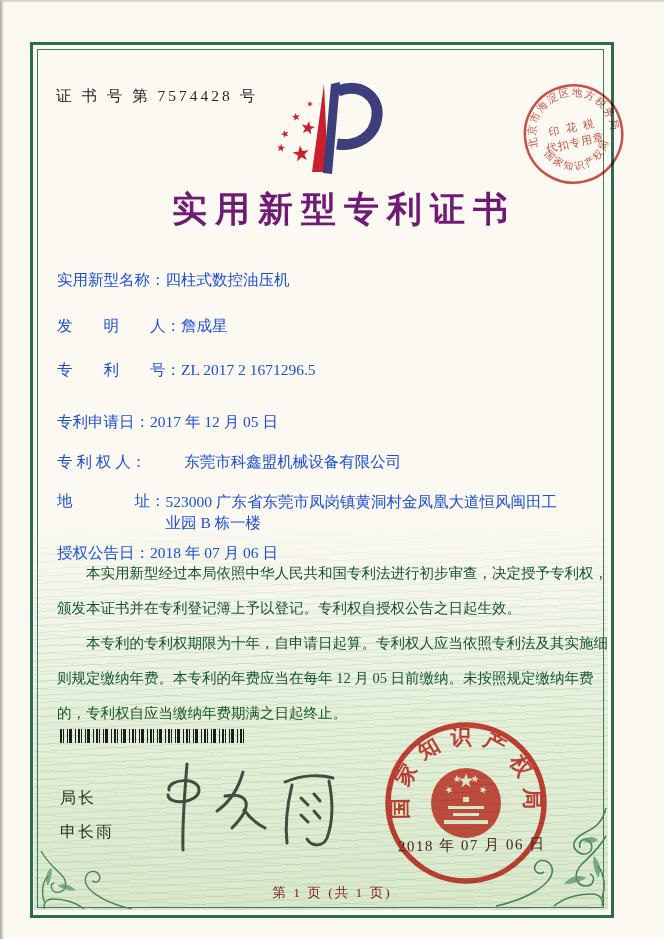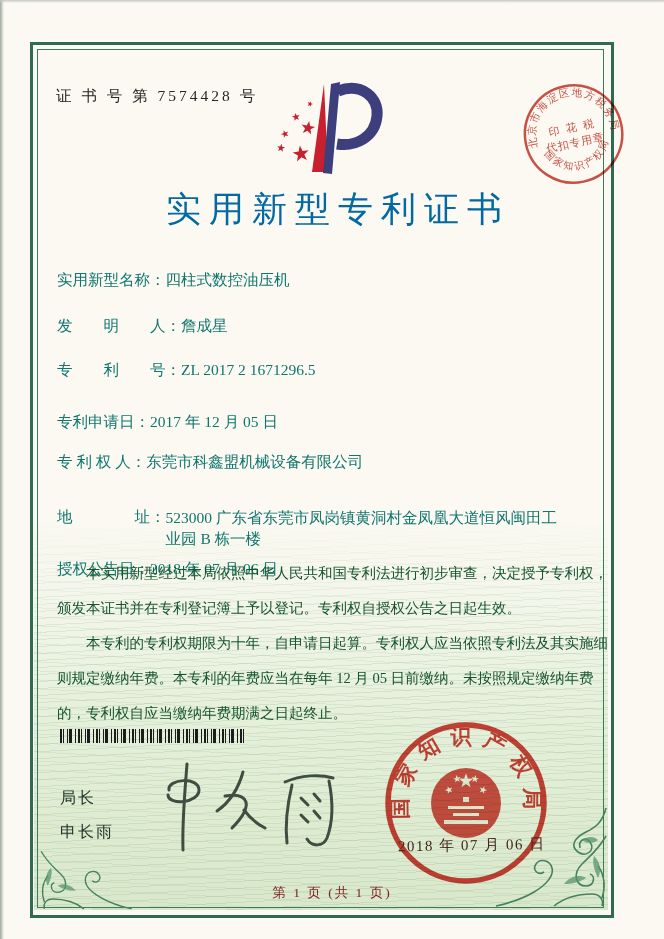--- a/index.html
+++ b/index.html
@@ -17,28 +17,28 @@
     background:linear-gradient(180deg,rgba(231,241,222,0) 0%,rgba(231,241,222,.55) 28%,#e6f0dc 48%,#dfecd2 75%,#d9e7cb 100%);}
   .green-panel::after{content:"";position:absolute;inset:0;
     background:repeating-linear-gradient(177deg,rgba(140,180,135,.22) 0 1px,rgba(0,0,0,0) 1px 7px),
                repeating-linear-gradient(183deg,rgba(140,180,135,.16) 0 1px,rgba(0,0,0,0) 1px 9px);
     mask-image:linear-gradient(180deg,transparent 0,black 30%);
     -webkit-mask-image:linear-gradient(180deg,transparent 0,black 30%);}
 
   .z{position:absolute;z-index:5;}
 
   .cert-no{left:56px;top:86px;font-size:15.5px;letter-spacing:3px;color:#262626;}
-  .title{left:96px;top:186px;width:484px;text-align:center;font-size:35px;font-weight:normal;letter-spacing:8px;color:#0369a1;}
-
-  .fields{left:57px;top:270px;width:552px;font-size:15.5px;color:#0f766e;}
+  .title{left:102px;top:186px;width:484px;text-align:center;font-size:35px;font-weight:bold;letter-spacing:8px;color:#701a75;}
+
+  .fields{left:57px;top:270px;width:552px;font-size:15.5px;color:#1d4ed8;}
   .frow{display:flex;align-items:flex-start;line-height:20px;}
   .flabel{white-space:pre;flex:0 0 auto;}
   .fvalue{white-space:pre-wrap;}
   .m1{margin-bottom:26px;} .m2{margin-bottom:24px;} .m3{margin-bottom:32px;}
-  .m4{margin-bottom:20px;} .m5{margin-bottom:35px;} .m6{margin-bottom:10px;}
+  .m4{margin-bottom:20px;} .m5{margin-bottom:19px;gap:38px;} .m6{margin-bottom:10px;}
   .addr .fvalue{width:392px;line-height:21px;}
   .grant-pair{display:inline-flex;}
   .grant-first{width:312px;flex:0 0 auto;}
 
   .paras{left:57px;top:556px;width:552px;font-size:14.5px;line-height:35px;color:#14532d;}
   .paras p{margin:0;text-indent:2em;}
 
   .barcode{left:60px;top:729px;width:184px;height:14px;z-index:5;
     background:repeating-linear-gradient(90deg,#1c1c1c 0 2px,transparent 2px 3px,#1c1c1c 3px 4px,transparent 4px 7px,#1c1c1c 7px 8px,transparent 8px 9px,#1c1c1c 9px 12px,transparent 12px 15px,#1c1c1c 15px 16px,transparent 16px 18px);}
 

